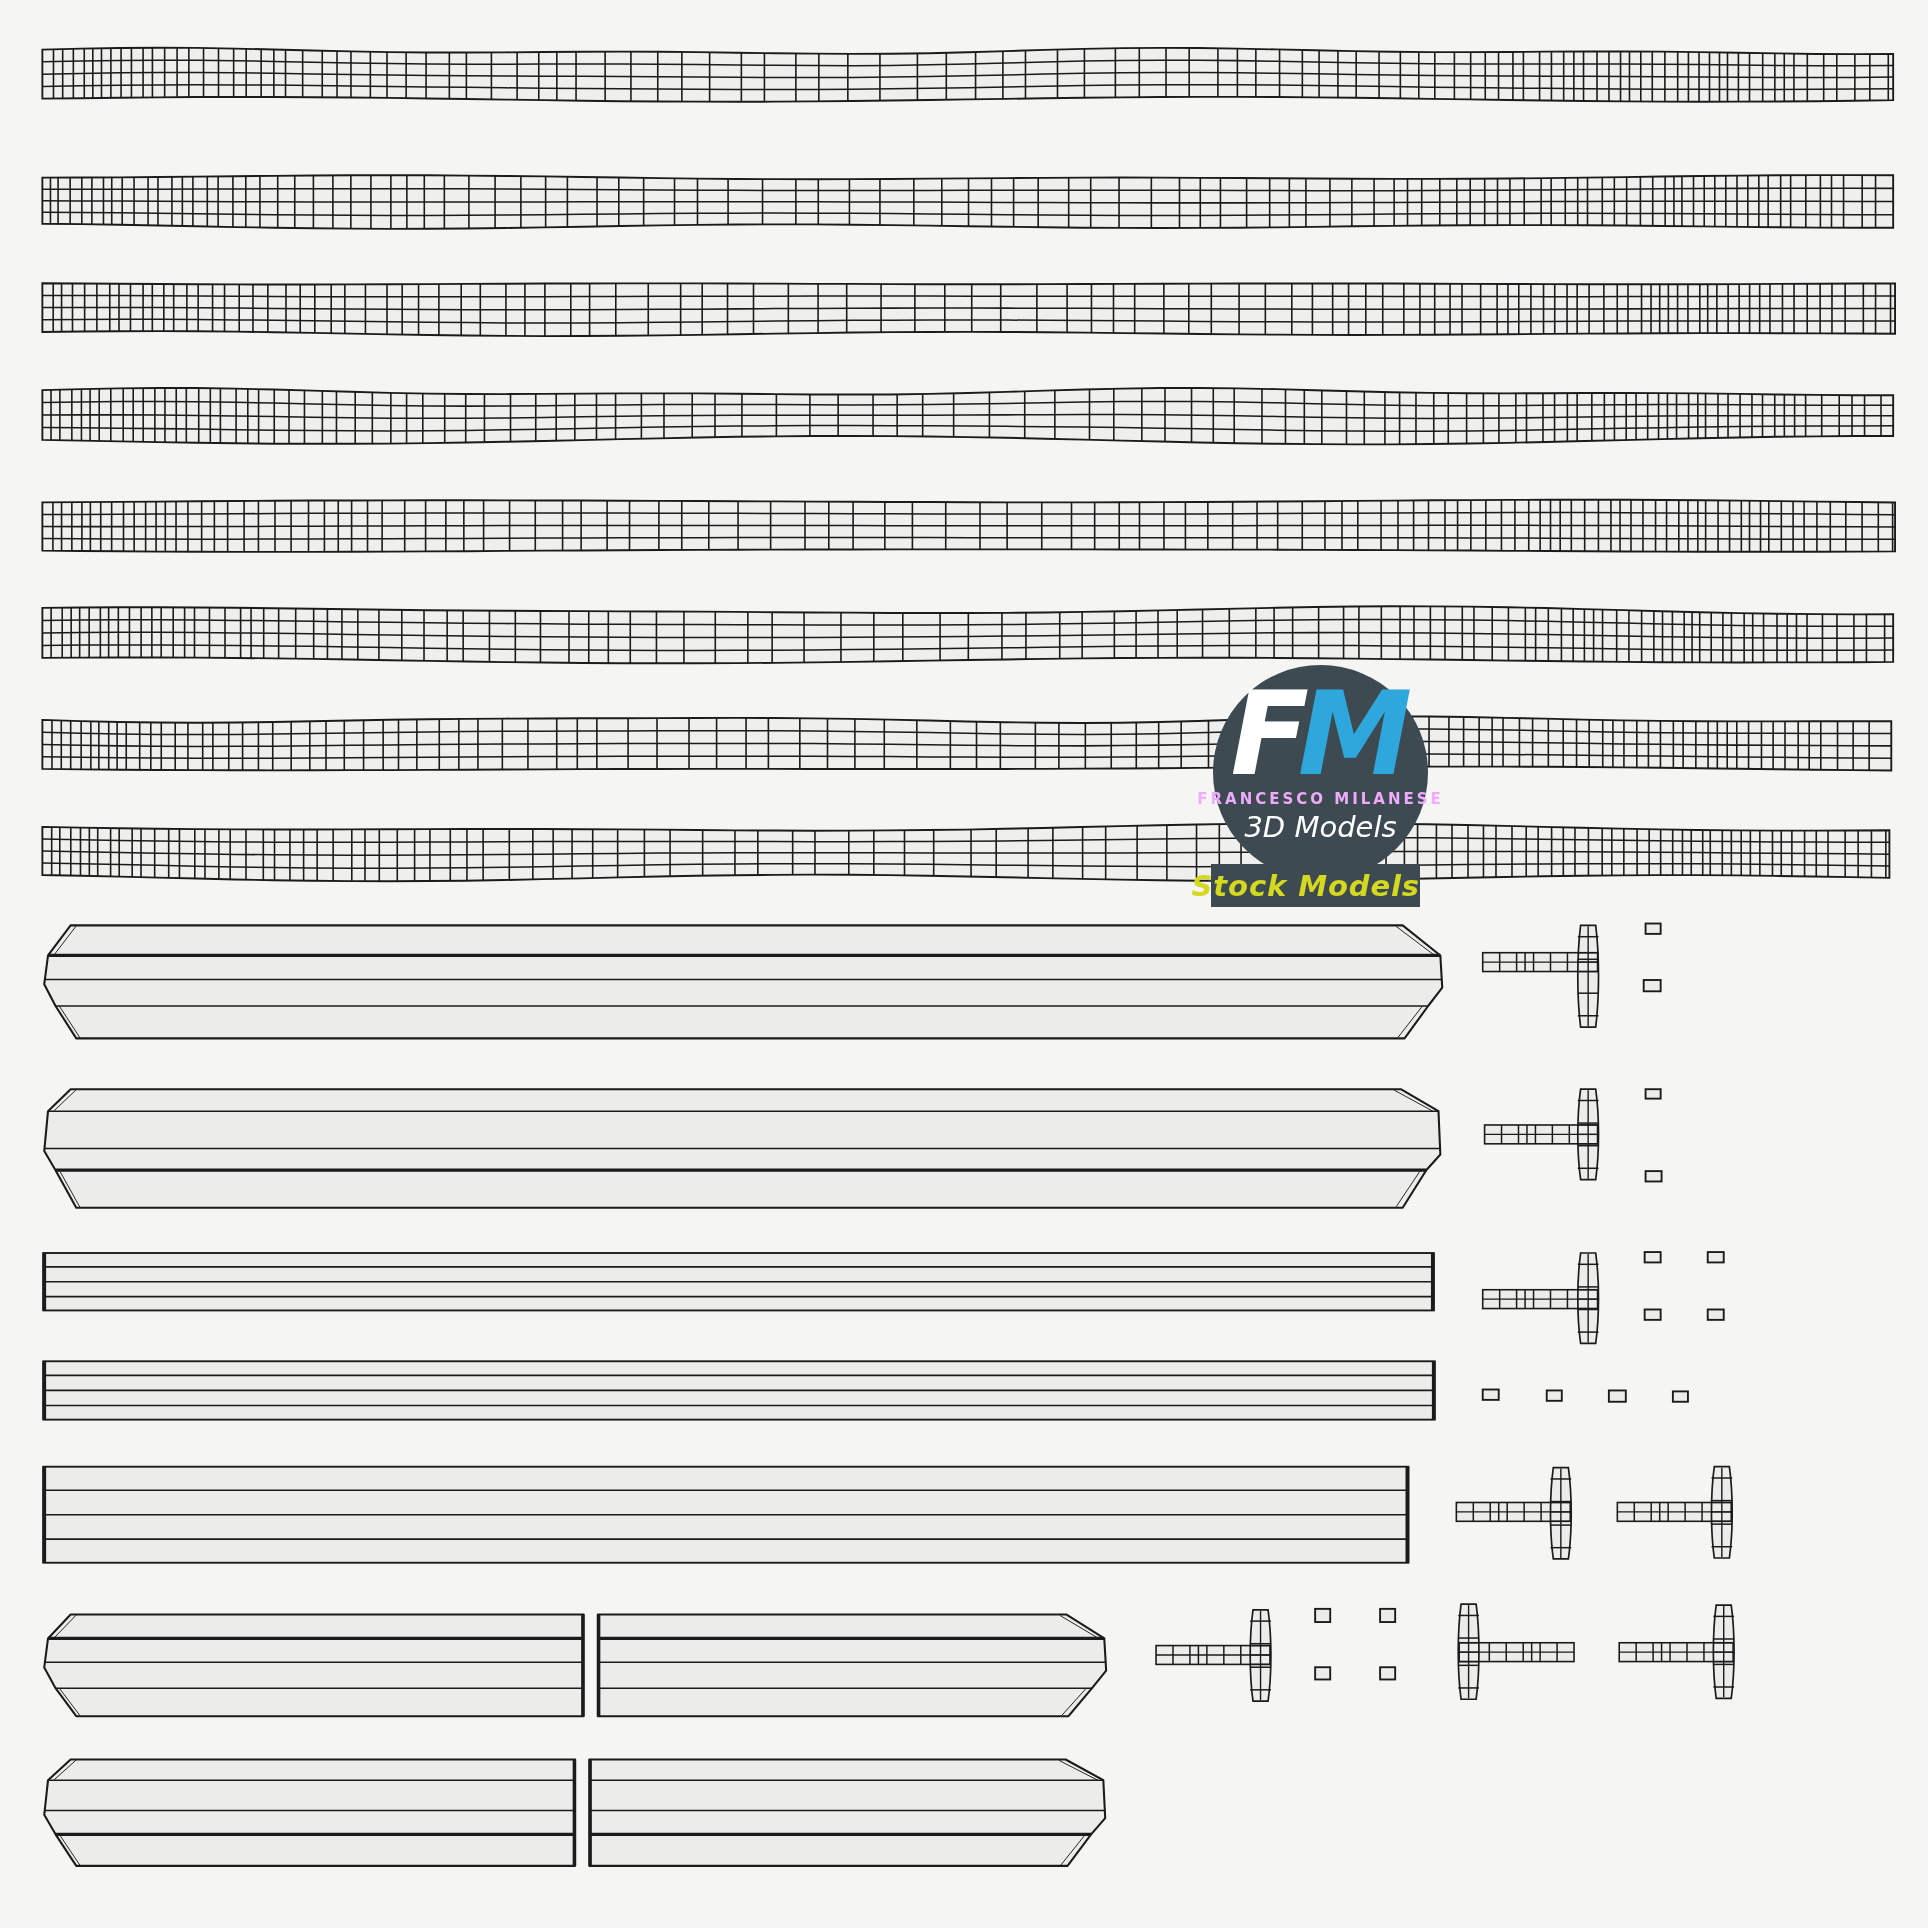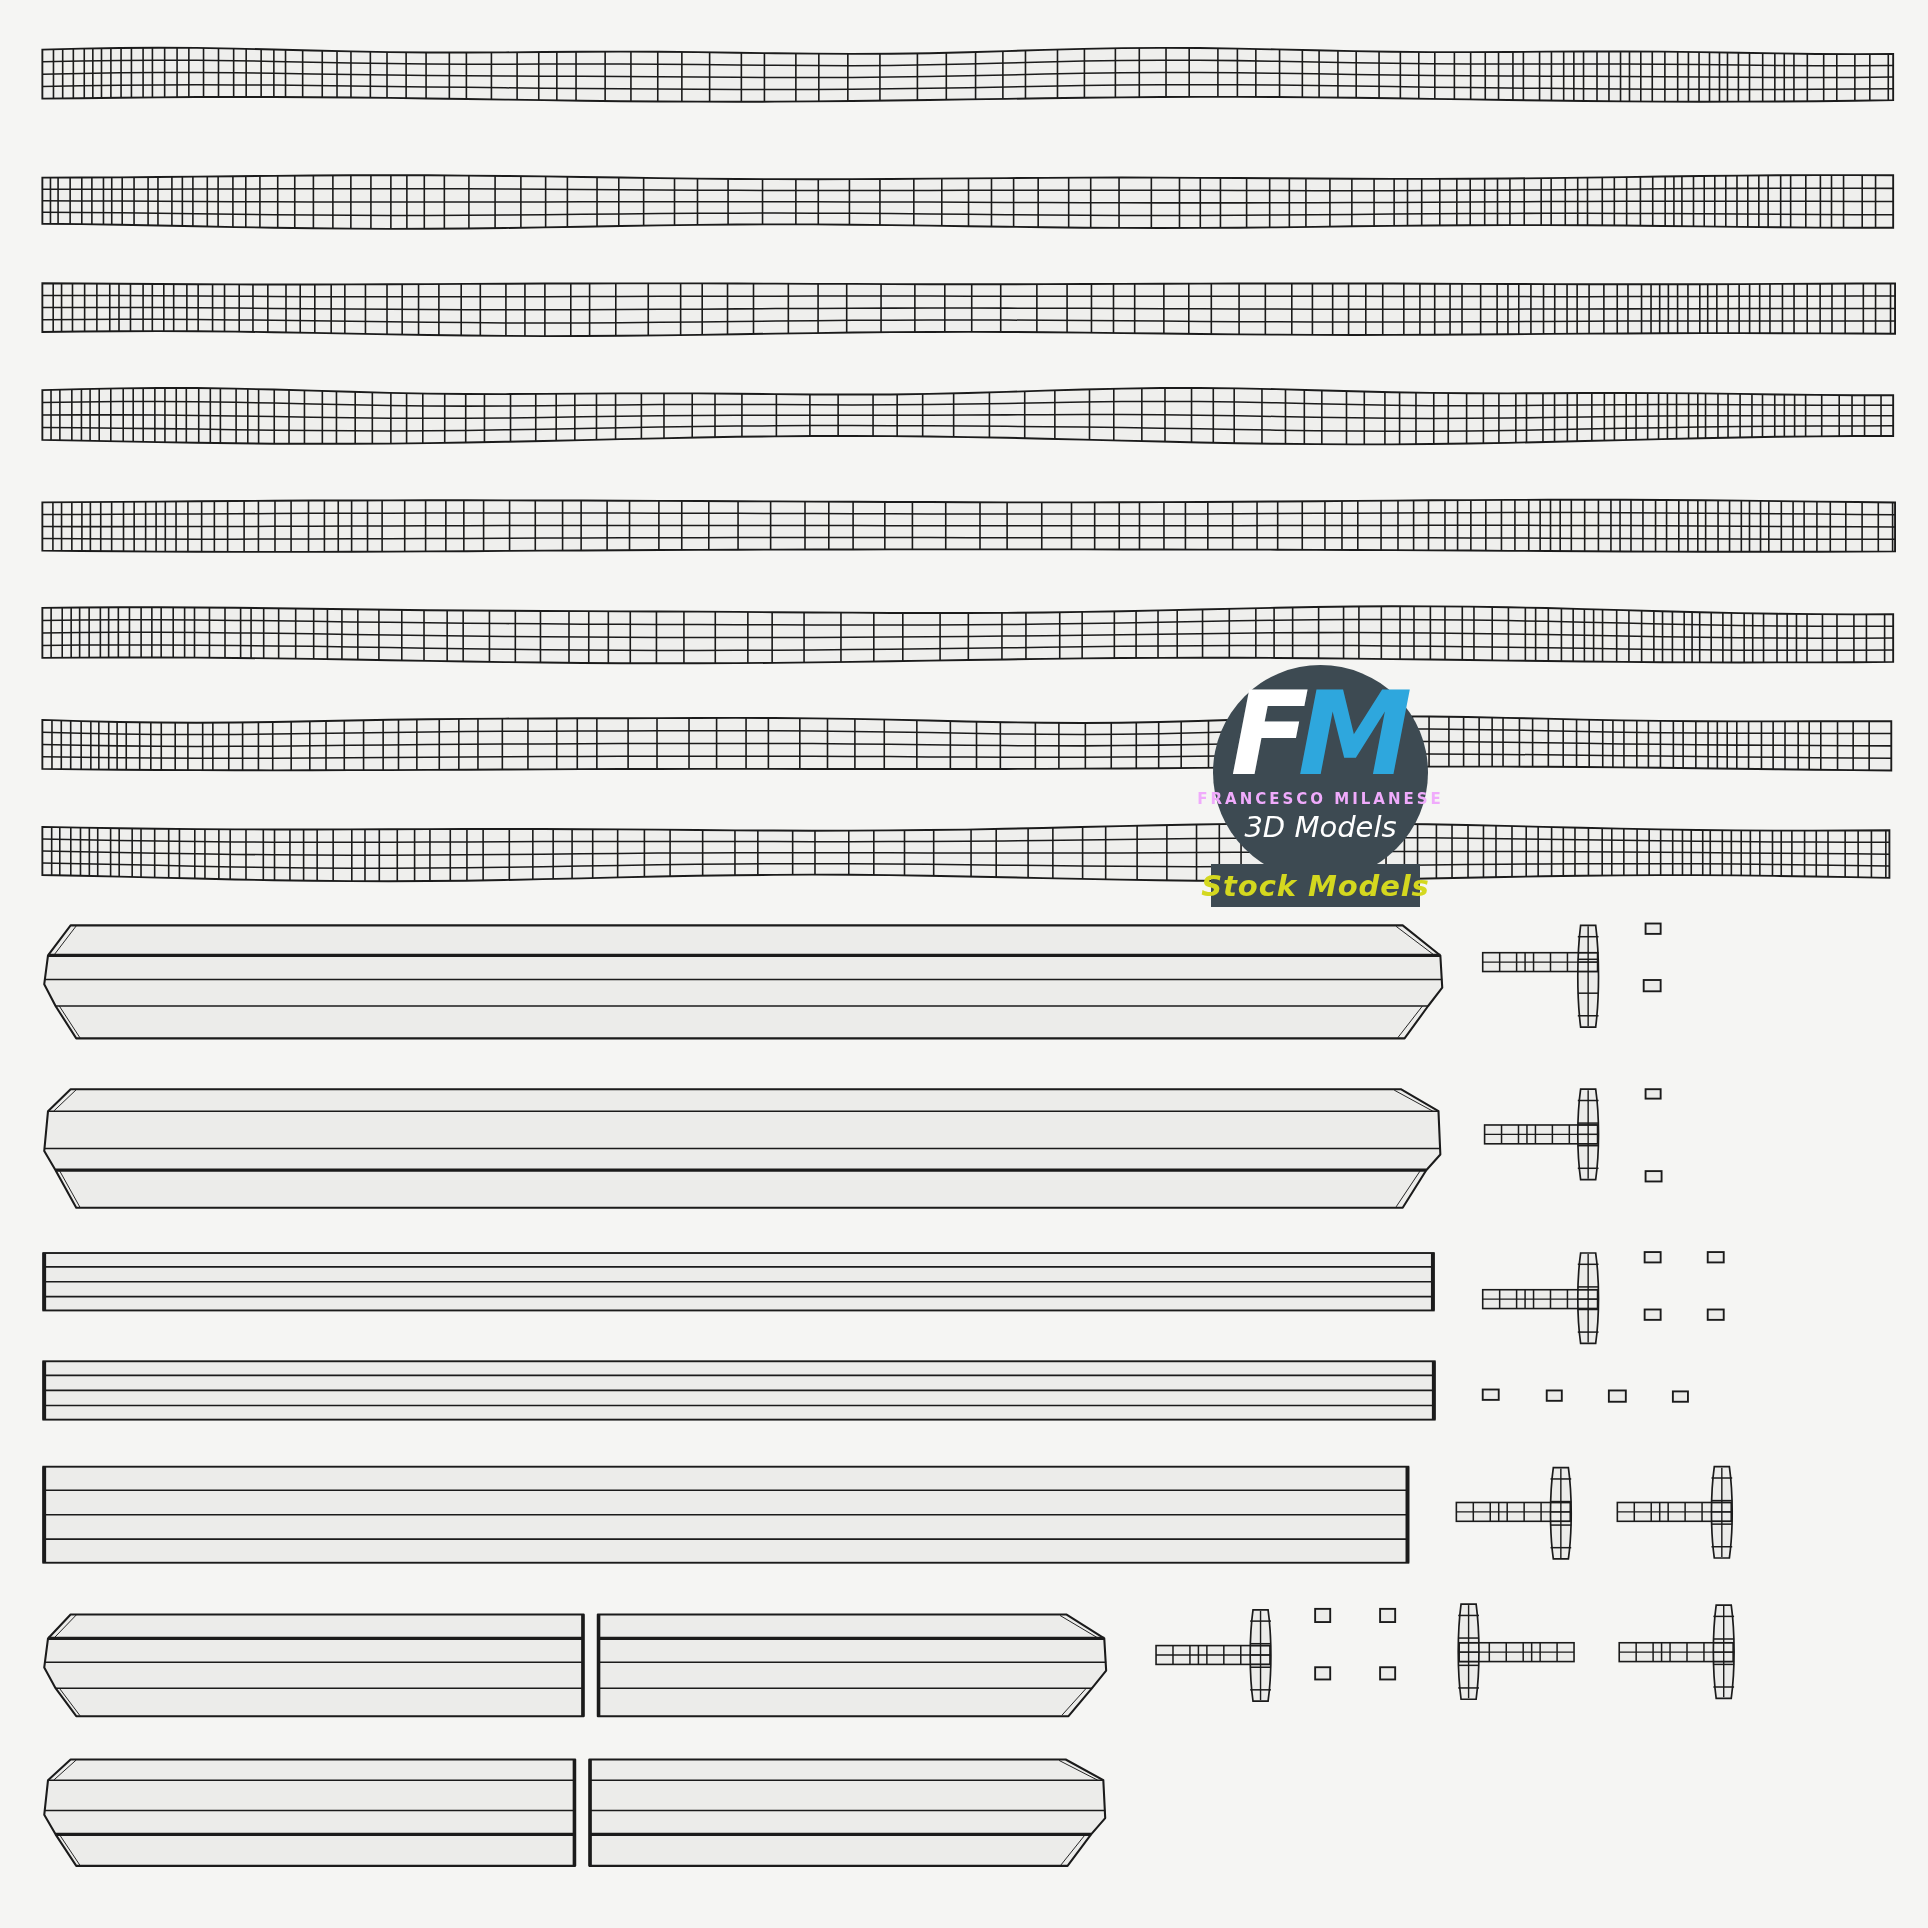--- a/index.html
+++ b/index.html
@@ -21,21 +21,21 @@
     letter-spacing:-11.3px;white-space:nowrap;margin-left:-9.4px;
   }
   .brand-name{
     font-size:15px;font-weight:600;letter-spacing:3px;white-space:nowrap;
     margin-top:1.9px;
   }
   .tagline{
     font-style:italic;font-size:29px;font-weight:500;margin-top:1.9px;white-space:nowrap;
   }
   .badge{
-    position:absolute;display:flex;align-items:center;justify-content:center;
+    position:absolute;display:flex;align-items:center;justify-content:flex-end;
   }
   .badge span{
     font-style:italic;font-weight:700;font-size:29px;letter-spacing:0.9px;white-space:nowrap;
   }
 </style>
 </head>
 <body style="background: rgb(245, 245, 243);">
 
 <div id="canvas">
   <svg id="gfx" width="1928" height="1928" viewBox="0 0 2048 2048">

